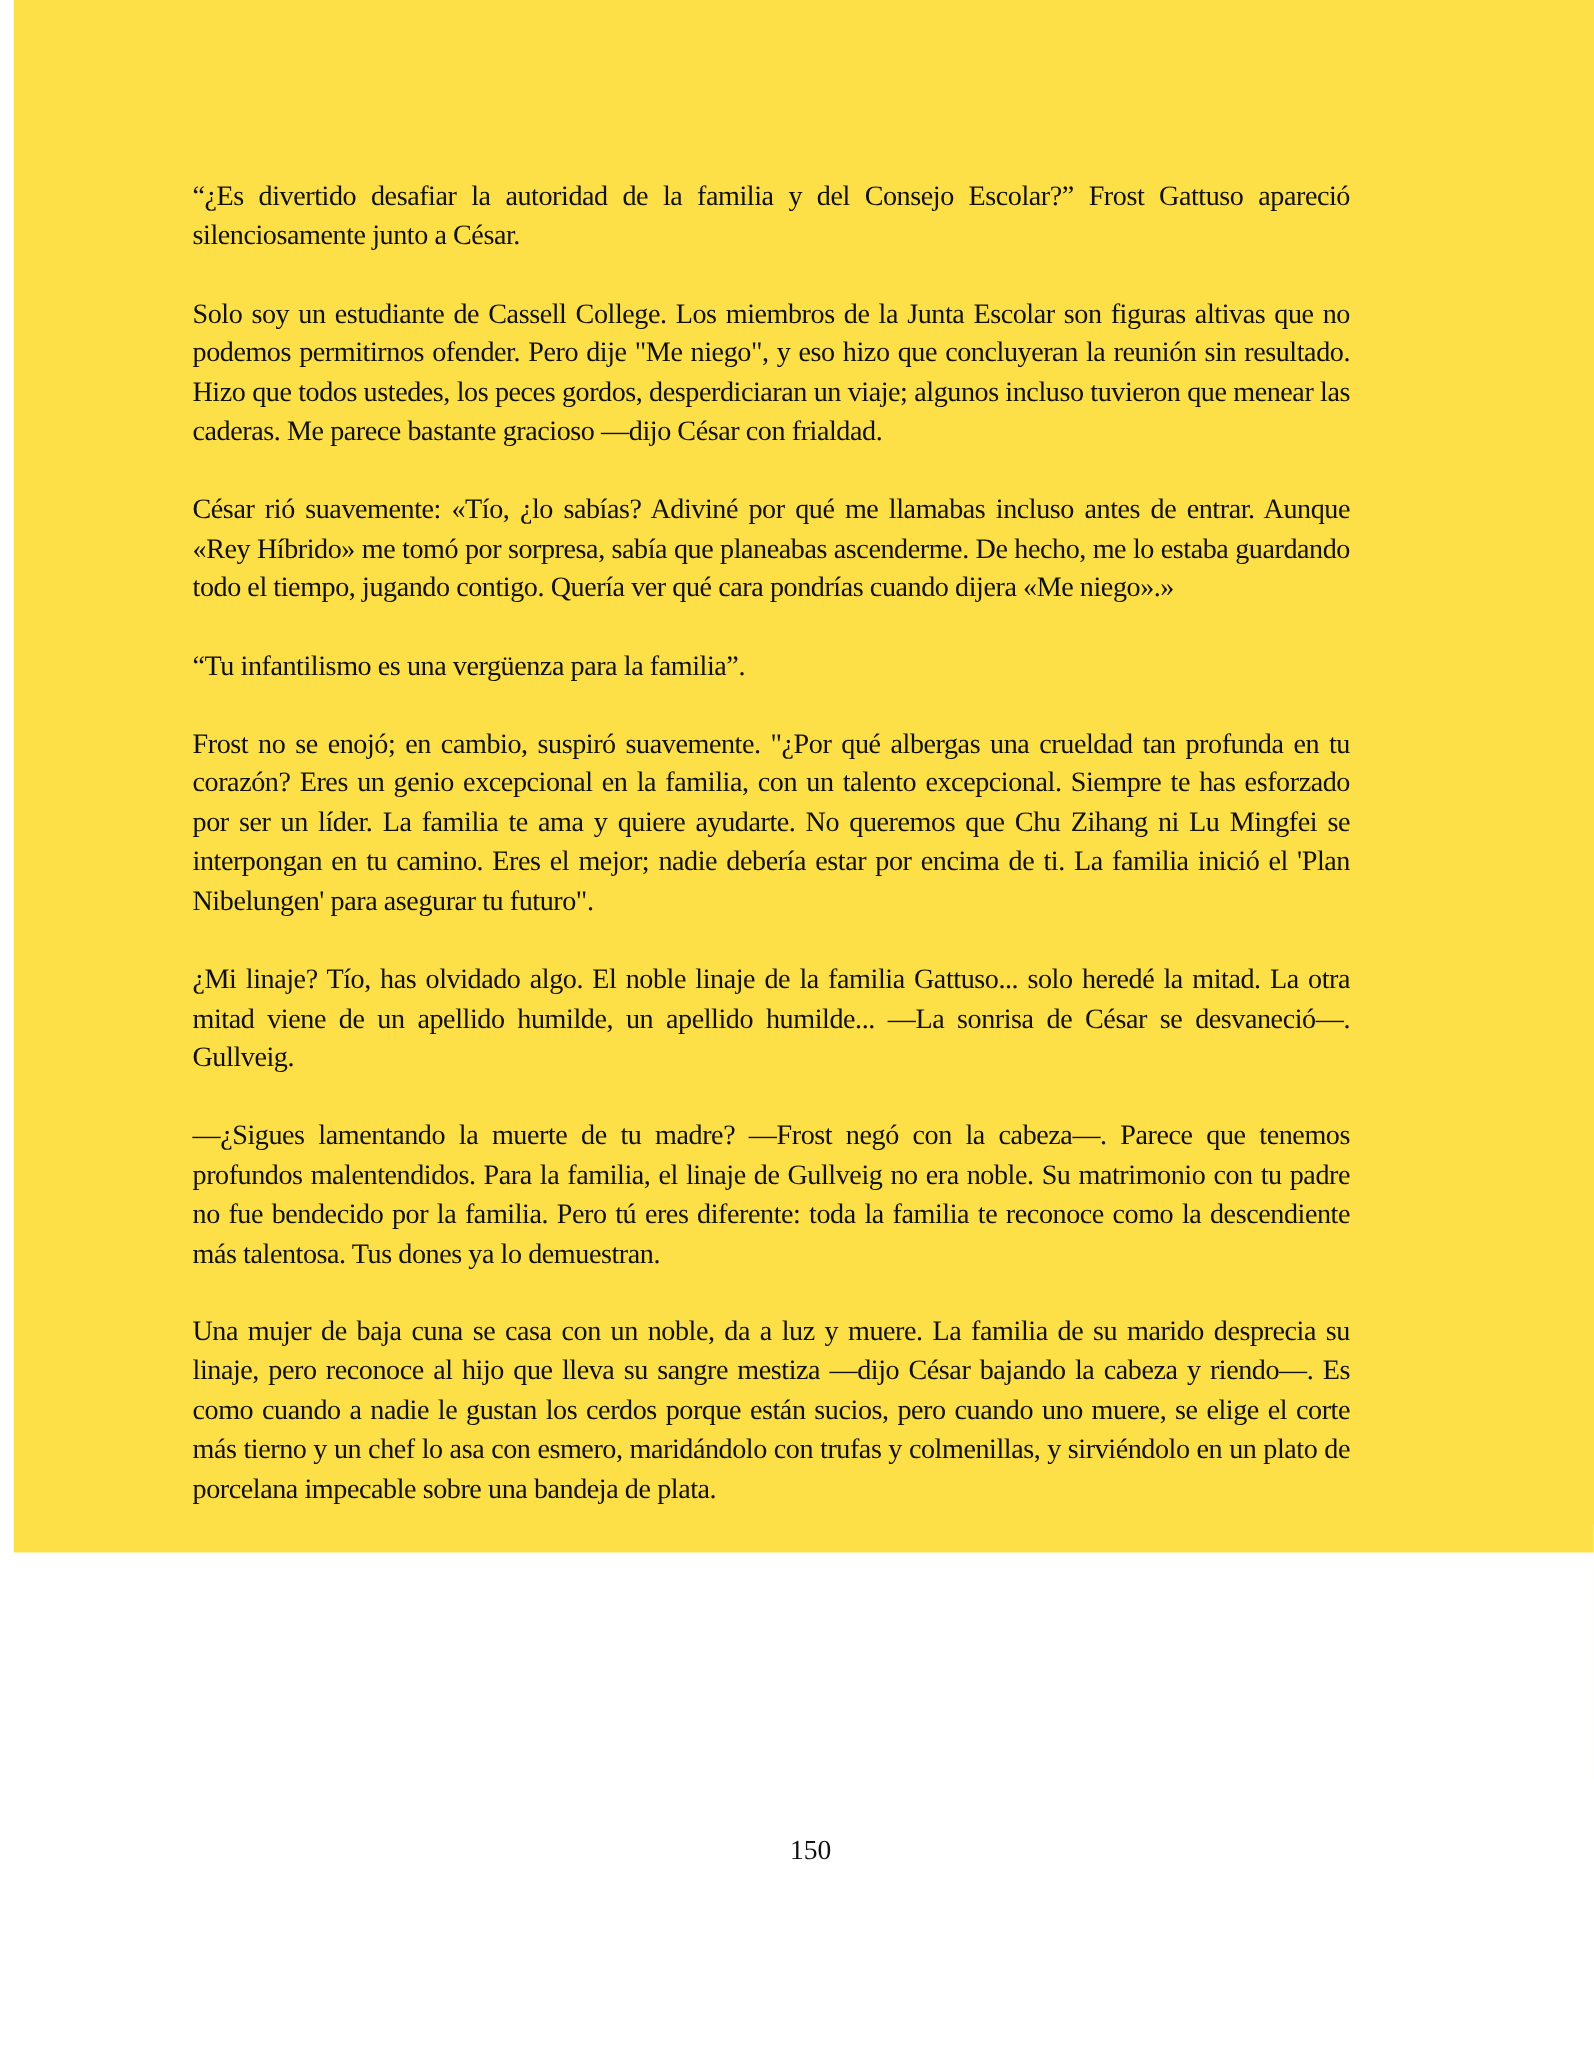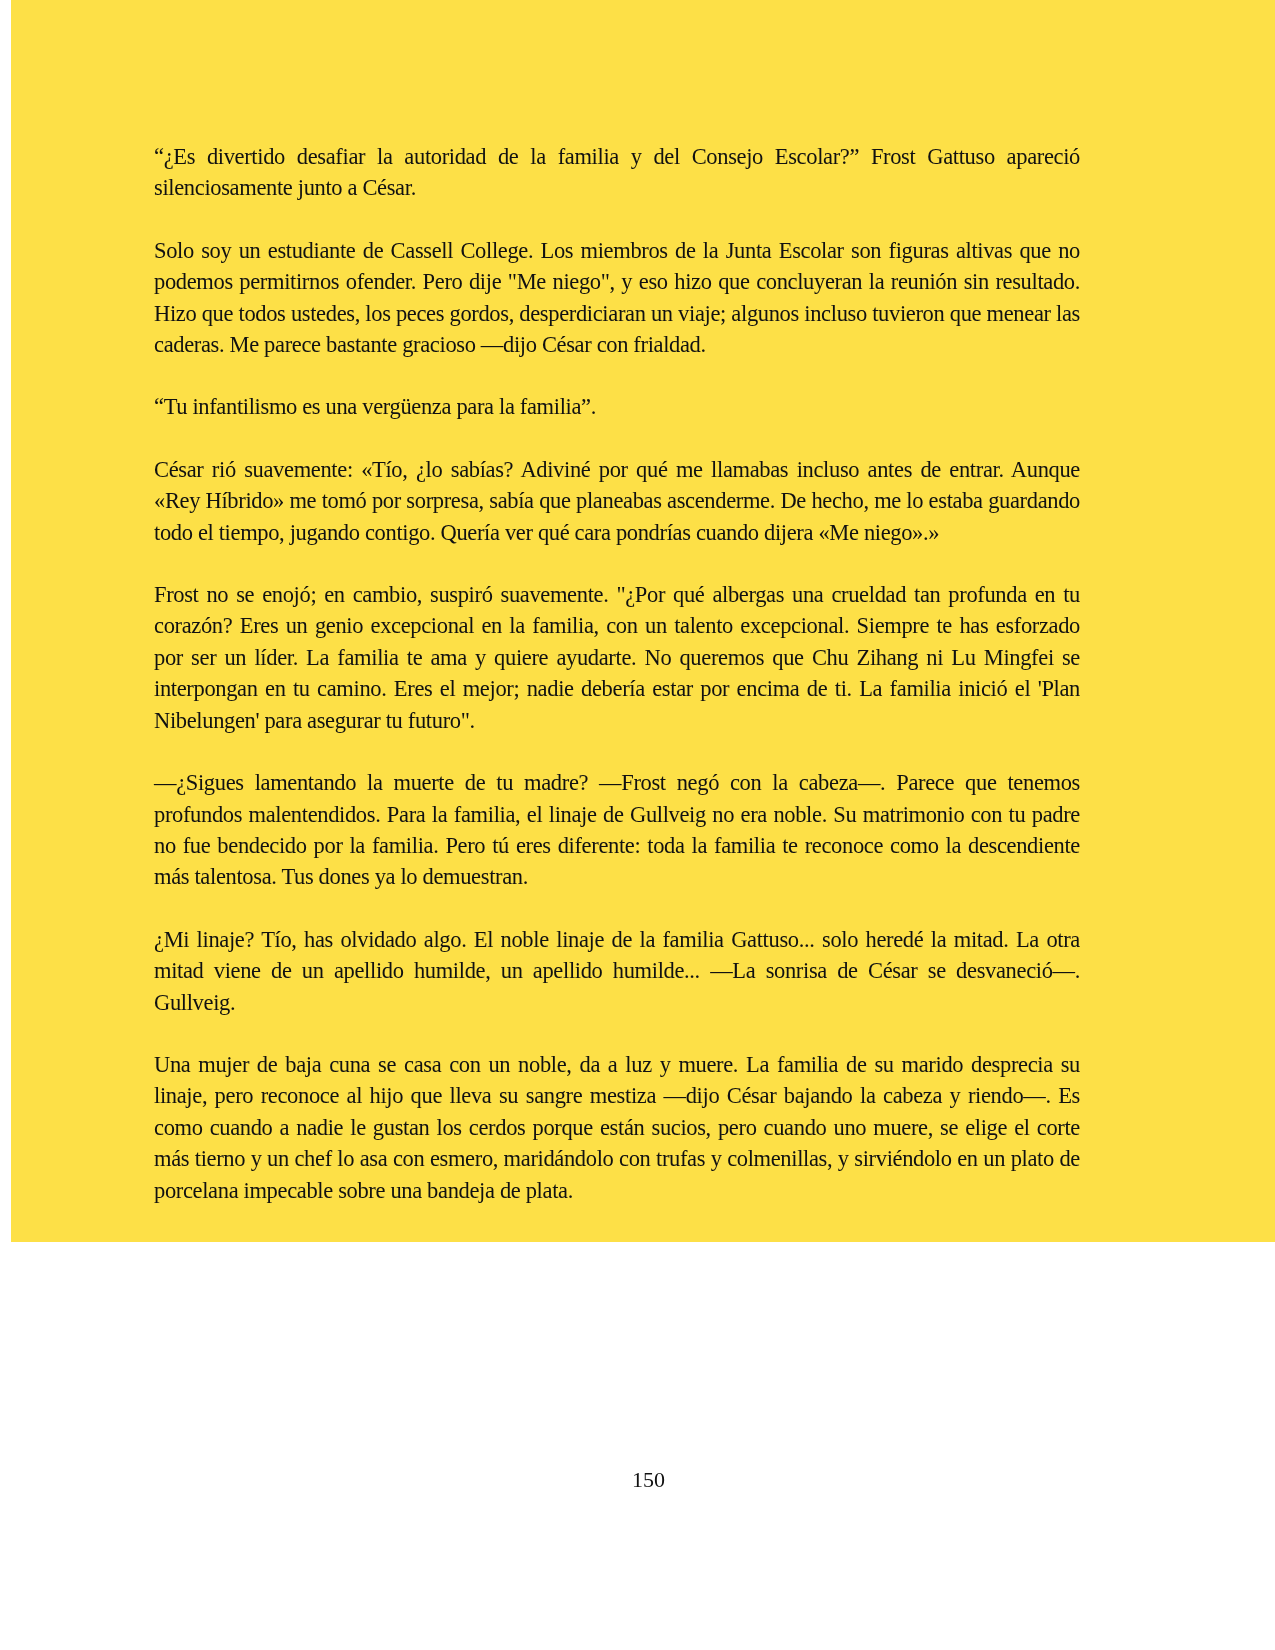--- a/index.html
+++ b/index.html
@@ -48,21 +48,21 @@
       color: #111111;
     }
   </style>
 </head>
 <body>
 
 <div class="page">
   <div class="body-text">
     <p class="para">“¿Es divertido desafiar la autoridad de la familia y del Consejo Escolar?” Frost Gattuso apareció silenciosamente junto a César.</p>
     <p class="para">Solo soy un estudiante de Cassell College. Los miembros de la Junta Escolar son figuras altivas que no podemos permitirnos ofender. Pero dije "Me niego", y eso hizo que concluyeran la reunión sin resultado. Hizo que todos ustedes, los peces gordos, desperdiciaran un viaje; algunos incluso tuvieron que menear las caderas. Me parece bastante gracioso —dijo César con frialdad.</p>
+    <p class="para">César rió suavemente: «Tío, ¿lo sabías? Adiviné por qué me llamabas incluso antes de entrar. Aunque «Rey Híbrido» me tomó por sorpresa, sabía que planeabas ascenderme. De hecho, me lo estaba guardando todo el tiempo, jugando contigo. Quería ver qué cara pondrías cuando dijera «Me niego».»</p>
     <p class="para">“Tu infantilismo es una vergüenza para la familia”.</p>
-    <p class="para">César rió suavemente: «Tío, ¿lo sabías? Adiviné por qué me llamabas incluso antes de entrar. Aunque «Rey Híbrido» me tomó por sorpresa, sabía que planeabas ascenderme. De hecho, me lo estaba guardando todo el tiempo, jugando contigo. Quería ver qué cara pondrías cuando dijera «Me niego».»</p>
     <p class="para">Frost no se enojó; en cambio, suspiró suavemente. "¿Por qué albergas una crueldad tan profunda en tu corazón? Eres un genio excepcional en la familia, con un talento excepcional. Siempre te has esforzado por ser un líder. La familia te ama y quiere ayudarte. No queremos que Chu Zihang ni Lu Mingfei se interpongan en tu camino. Eres el mejor; nadie debería estar por encima de ti. La familia inició el 'Plan Nibelungen' para asegurar tu futuro".</p>
+    <p class="para">¿Mi linaje? Tío, has olvidado algo. El noble linaje de la familia Gattuso... solo heredé la mitad. La otra mitad viene de un apellido humilde, un apellido humilde... —La sonrisa de César se desvaneció—. Gullveig.</p>
     <p class="para">—¿Sigues lamentando la muerte de tu madre? —Frost negó con la cabeza—. Parece que tenemos profundos malentendidos. Para la familia, el linaje de Gullveig no era noble. Su matrimonio con tu padre no fue bendecido por la familia. Pero tú eres diferente: toda la familia te reconoce como la descendiente más talentosa. Tus dones ya lo demuestran.</p>
-    <p class="para">¿Mi linaje? Tío, has olvidado algo. El noble linaje de la familia Gattuso... solo heredé la mitad. La otra mitad viene de un apellido humilde, un apellido humilde... —La sonrisa de César se desvaneció—. Gullveig.</p>
     <p class="para">Una mujer de baja cuna se casa con un noble, da a luz y muere. La familia de su marido desprecia su linaje, pero reconoce al hijo que lleva su sangre mestiza —dijo César bajando la cabeza y riendo—. Es como cuando a nadie le gustan los cerdos porque están sucios, pero cuando uno muere, se elige el corte más tierno y un chef lo asa con esmero, maridándolo con trufas y colmenillas, y sirviéndolo en un plato de porcelana impecable sobre una bandeja de plata.</p>
   </div>
   <div class="page-number">150</div>
 </div>
 
 </body></html>

